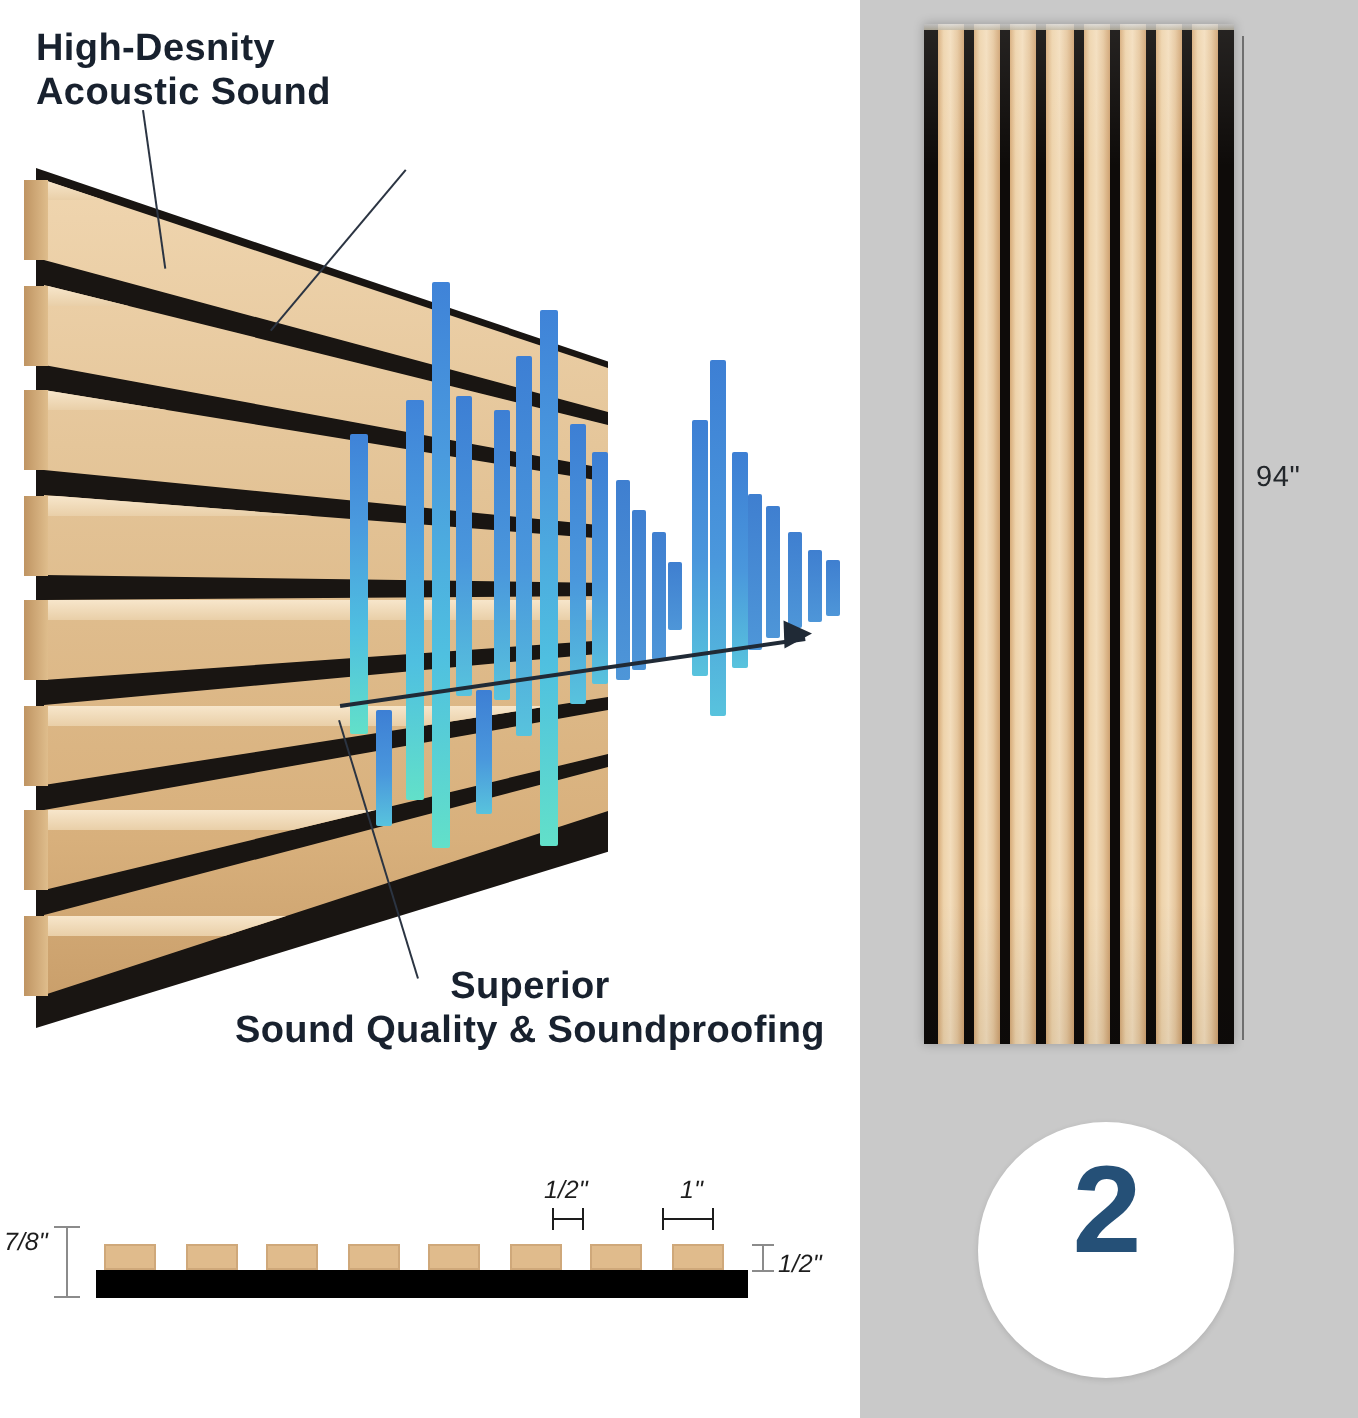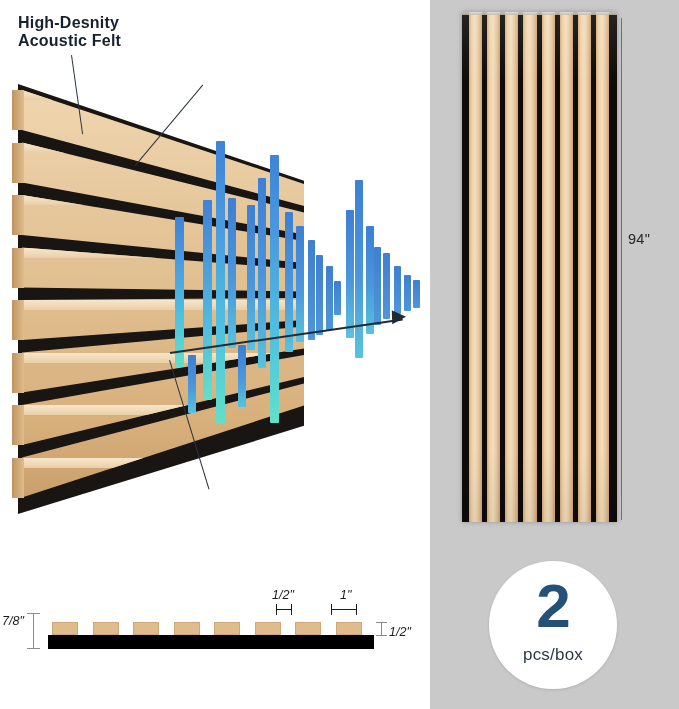--- a/index.html
+++ b/index.html
@@ -6,21 +6,21 @@
   body{width:679px;height:709px;position:relative;overflow:hidden;
        font-family:"Liberation Sans",sans-serif;}
 
   .stage{position:absolute;inset:0;width:679px;height:709px;}
 
   
   .left-pane{position:absolute;left:0;top:0;width:430px;height:551px;background:#ffffff;}
 
   
   .callout{position:absolute;color:#18212e;font-weight:bold;line-height:1.15;letter-spacing:.2px;}
-  .callout.c1{left:18px;top:14px;font-size:16px;}
+  .callout.c1{left:18px;top:14px;font-size:19px;}
   .callout.c2{left:167px;top:47px;font-size:18.5px;}
   .callout.c3{left:100px;top:483px;font-size:19px;text-align:center;width:330px;}
   .callout.c3 .l1{display:block;}
   .callout.c3 .l2{display:block;}
 
   .leader{position:absolute;background:#2b3442;transform-origin:0 0;height:1px;}
 
   
   .panel3d{position:absolute;left:8px;top:84px;width:300px;height:430px;}
   .felt-back{position:absolute;left:10px;top:0;width:286px;height:430px;
@@ -160,24 +160,28 @@
                   border-top:7px solid transparent;border-bottom:7px solid transparent;
                   transform:rotate(-2deg);"></div>
     </div>
 
     <div class="leader" style="left:72px;top:55px;width:80px;transform:rotate(82deg);"></div>
     <div class="leader" style="left:135px;top:165px;width:105px;transform:rotate(-50deg);"></div>
     <div class="leader" style="left:170px;top:360px;width:135px;transform:rotate(73deg);"></div>
 
     <div class="callout c1">
       <span>High-Desnity</span><br>
-      <span>Acoustic Felt</span>
-    </div>
-
-
+      <span>Acoustic Sound</span>
+    </div>
+
+
+    <div class="callout c3">
+      <span class="l1">Superior</span>
+      <span class="l2">Sound Quality &amp; Soundproofing</span>
+    </div>
   </div>
 
   <div class="xsection">
 
     <div class="xs-base" style="left:48px;top:84px;width:326px;height:14px;"></div>
     <div id="xsslats">
         <div class="xs-slat" style="left: 52px; top: 71px; width: 26px; height: 13px;"></div>
         <div class="xs-slat" style="left: 92.5px; top: 71px; width: 26px; height: 13px;"></div>
         <div class="xs-slat" style="left: 133px; top: 71px; width: 26px; height: 13px;"></div>
         <div class="xs-slat" style="left: 173.5px; top: 71px; width: 26px; height: 13px;"></div>
@@ -223,17 +227,16 @@
         </div>
       <div class="panel-toprim"></div>
       <div class="panel-sheen"></div>
     </div>
 
     <div class="height-line"></div>
     <div class="height-label">94"</div>
 
     <div class="badge">
       <div class="num">2</div>
-      <div class="cap">pcs/box</div>
     </div>
   </div>
 
 </div>
 
 </body></html>

